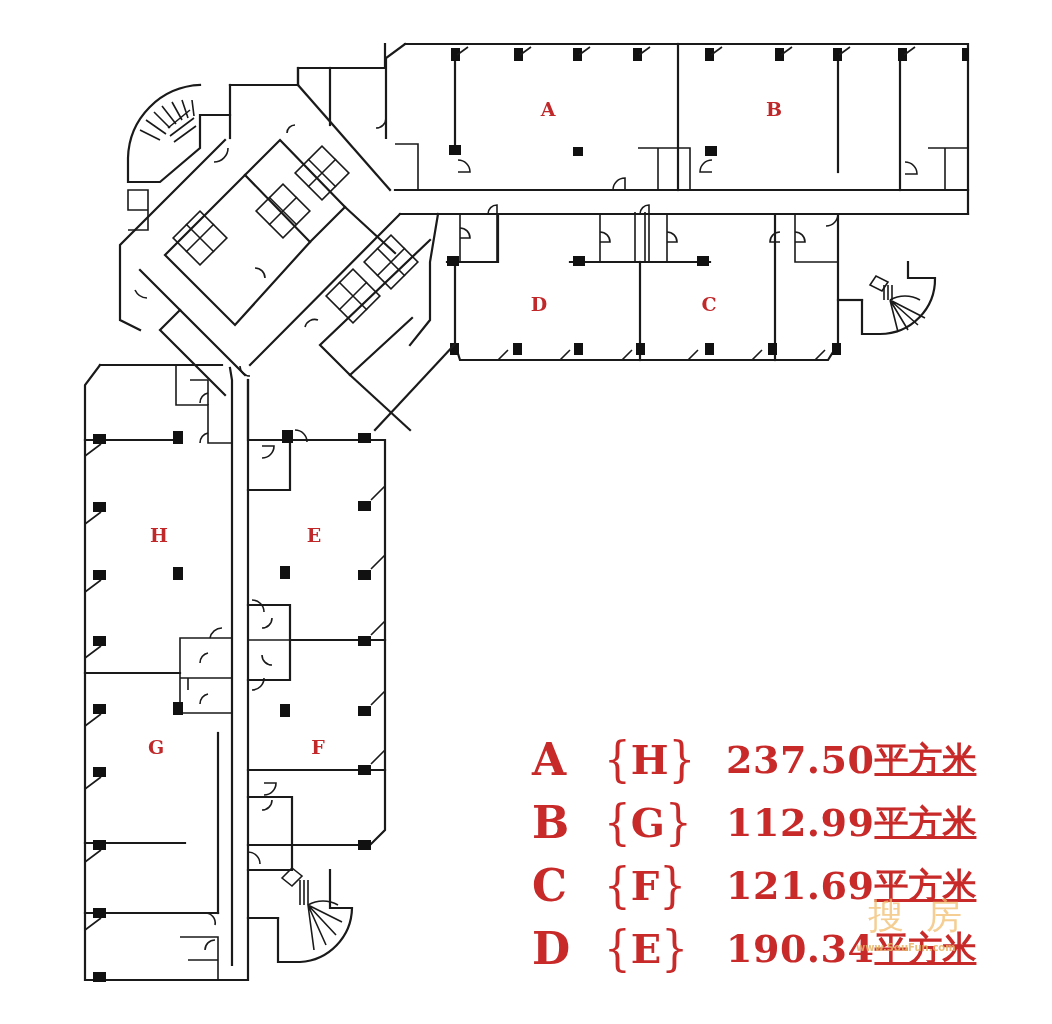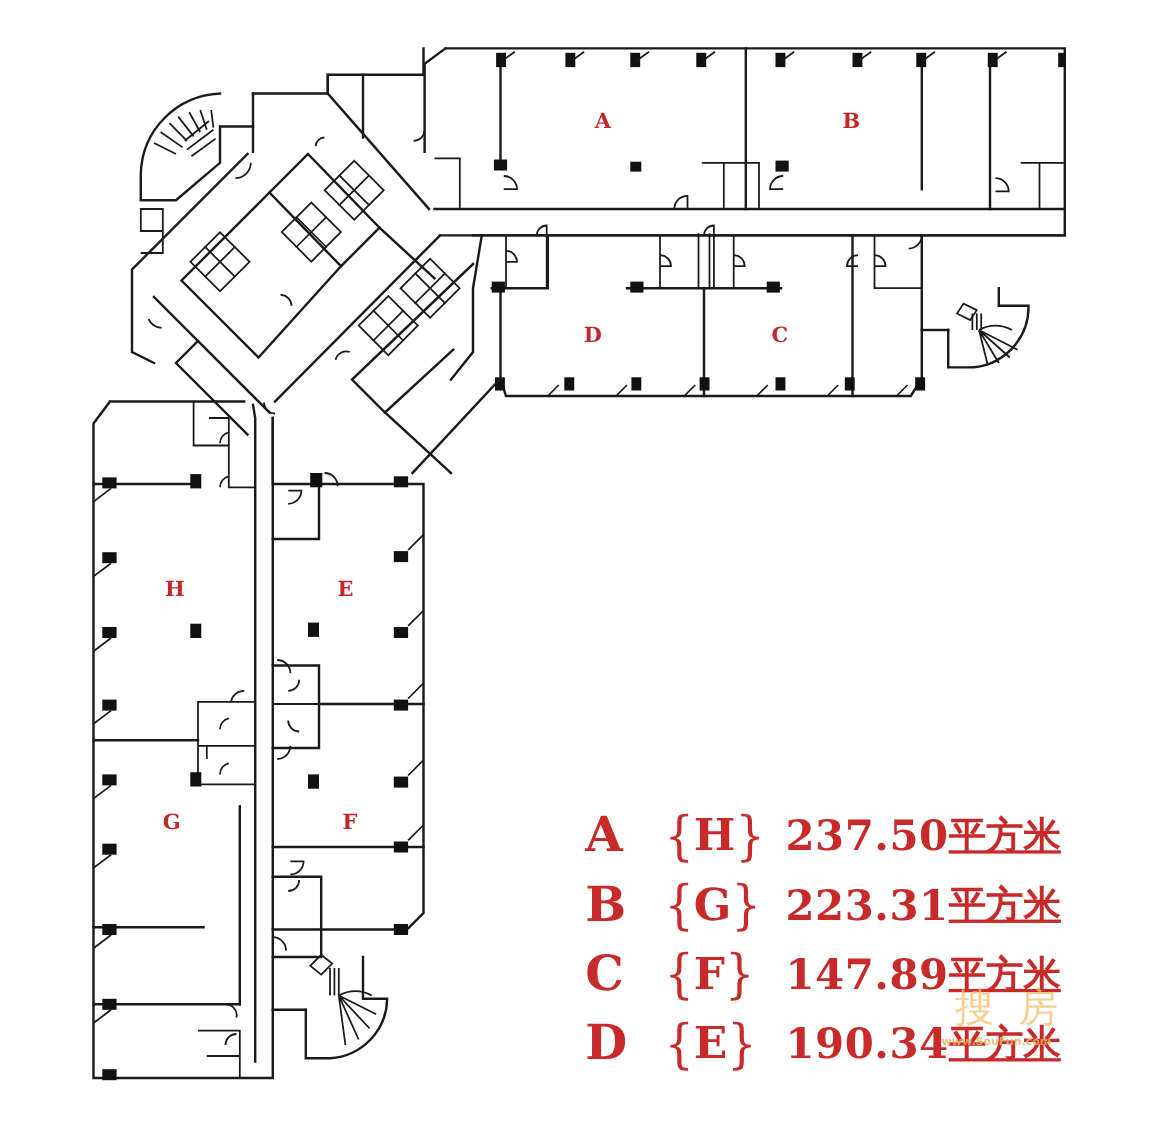--- a/index.html
+++ b/index.html
@@ -7,21 +7,21 @@
   #plan { position: absolute; left: 0; top: 0; width: 1052px; height: 1024px; }
   .w { stroke: #1a1a1a; stroke-width: 2.2; fill: none; stroke-linecap: square; }
   .thin { stroke: #1a1a1a; stroke-width: 1.6; fill: none; }
   .col { fill: #111; }
   .room-label { fill: #c0282a; font-family: "DejaVu Serif", serif; font-weight: bold; font-size: 19px; text-anchor: middle; }
   .legend { position: absolute; left: 532px; top: 728px; color: #c82a2a; font-family: "DejaVu Serif", serif; font-weight: bold; }
   .legend-row { display: flex; align-items: center; height: 63px; }
   .lg-unit { width: 72px; font-size: 44px; }
   .lg-pair { width: 110px; font-size: 40px; display: flex; align-items: center; }
   .brace { font-size: 42px; font-weight: normal; transform: scaleY(1.15); display: inline-block; }
-  .lg-area { font-size: 38px; letter-spacing: 0.5px; }
+  .lg-area { font-size: 38px; letter-spacing: 0.5px; margin-left: 12px; }
   .lg-unit-cn { font-size: 34px; text-decoration: underline; }
   .watermark { position: absolute; left: 828px; top: 892px; width: 170px; height: 80px; pointer-events: none; }
   .wm-cn { position: absolute; left: 40px; top: 0; font-size: 36px; color: rgba(240,190,110,0.75); font-family: "DejaVu Serif", serif; letter-spacing: 22px; }
   .wm-en { position: absolute; left: 2px; top: 14px; font-size: 44px; color: rgba(90,130,200,0.65); font-family: "DejaVu Serif", serif; font-weight: bold; letter-spacing: -2px; }
   .wm-url { position: absolute; left: 28px; top: 50px; font-size: 10px; color: rgba(230,180,100,0.85); font-family: "DejaVu Sans", sans-serif; font-weight: bold; }
 </style>
 </head>
 <body>
 
 <svg id="plan" viewBox="0 0 1052 1024" xmlns="http://www.w3.org/2000/svg">
@@ -233,31 +233,31 @@
     <span class="lg-area">237.50</span>
     <span class="lg-unit-cn">平方米</span>
   </div>
   <div class="legend-row">
     <span class="lg-unit">B</span>
     <span class="lg-pair">
       <span class="brace">{</span>
       <span>G</span>
       <span class="brace">}</span>
     </span>
-    <span class="lg-area">223.31</span>
+    <span class="lg-area">112.99</span>
     <span class="lg-unit-cn">平方米</span>
   </div>
   <div class="legend-row">
     <span class="lg-unit">C</span>
     <span class="lg-pair">
       <span class="brace">{</span>
       <span>F</span>
       <span class="brace">}</span>
     </span>
-    <span class="lg-area">147.89</span>
+    <span class="lg-area">121.69</span>
     <span class="lg-unit-cn">平方米</span>
   </div>
   <div class="legend-row">
     <span class="lg-unit">D</span>
     <span class="lg-pair">
       <span class="brace">{</span>
       <span>E</span>
       <span class="brace">}</span>
     </span>
     <span class="lg-area">190.34</span>

